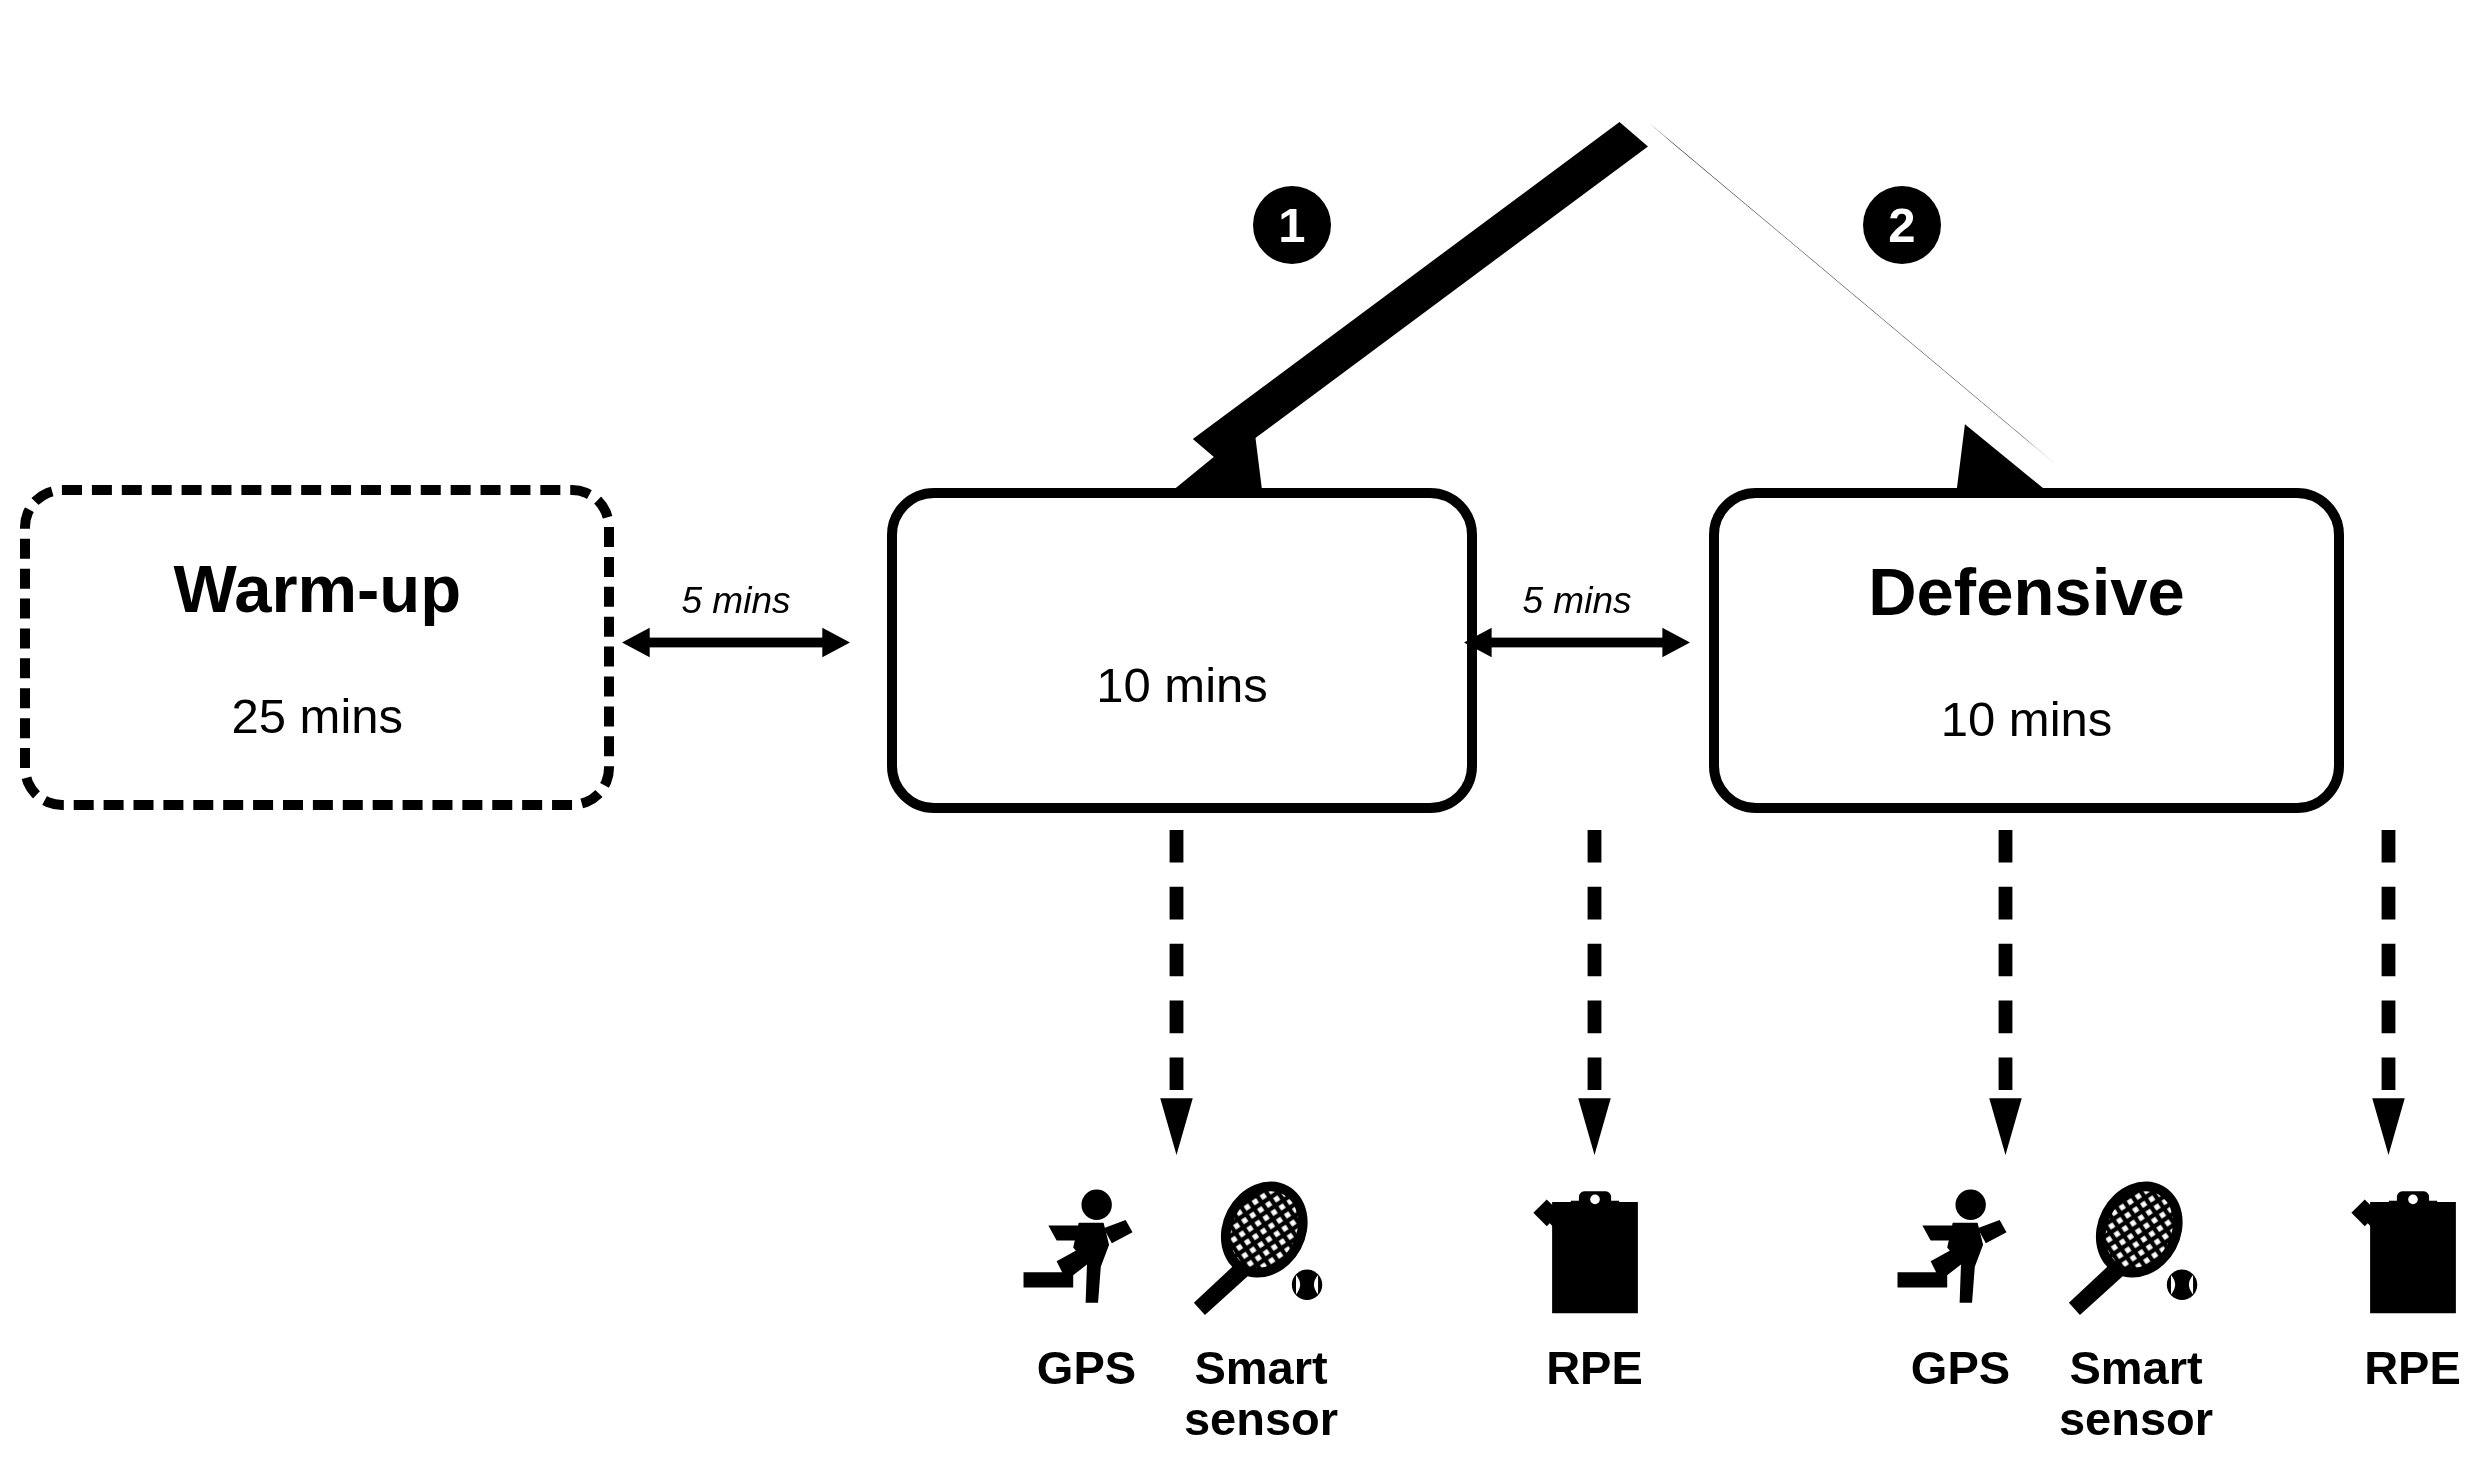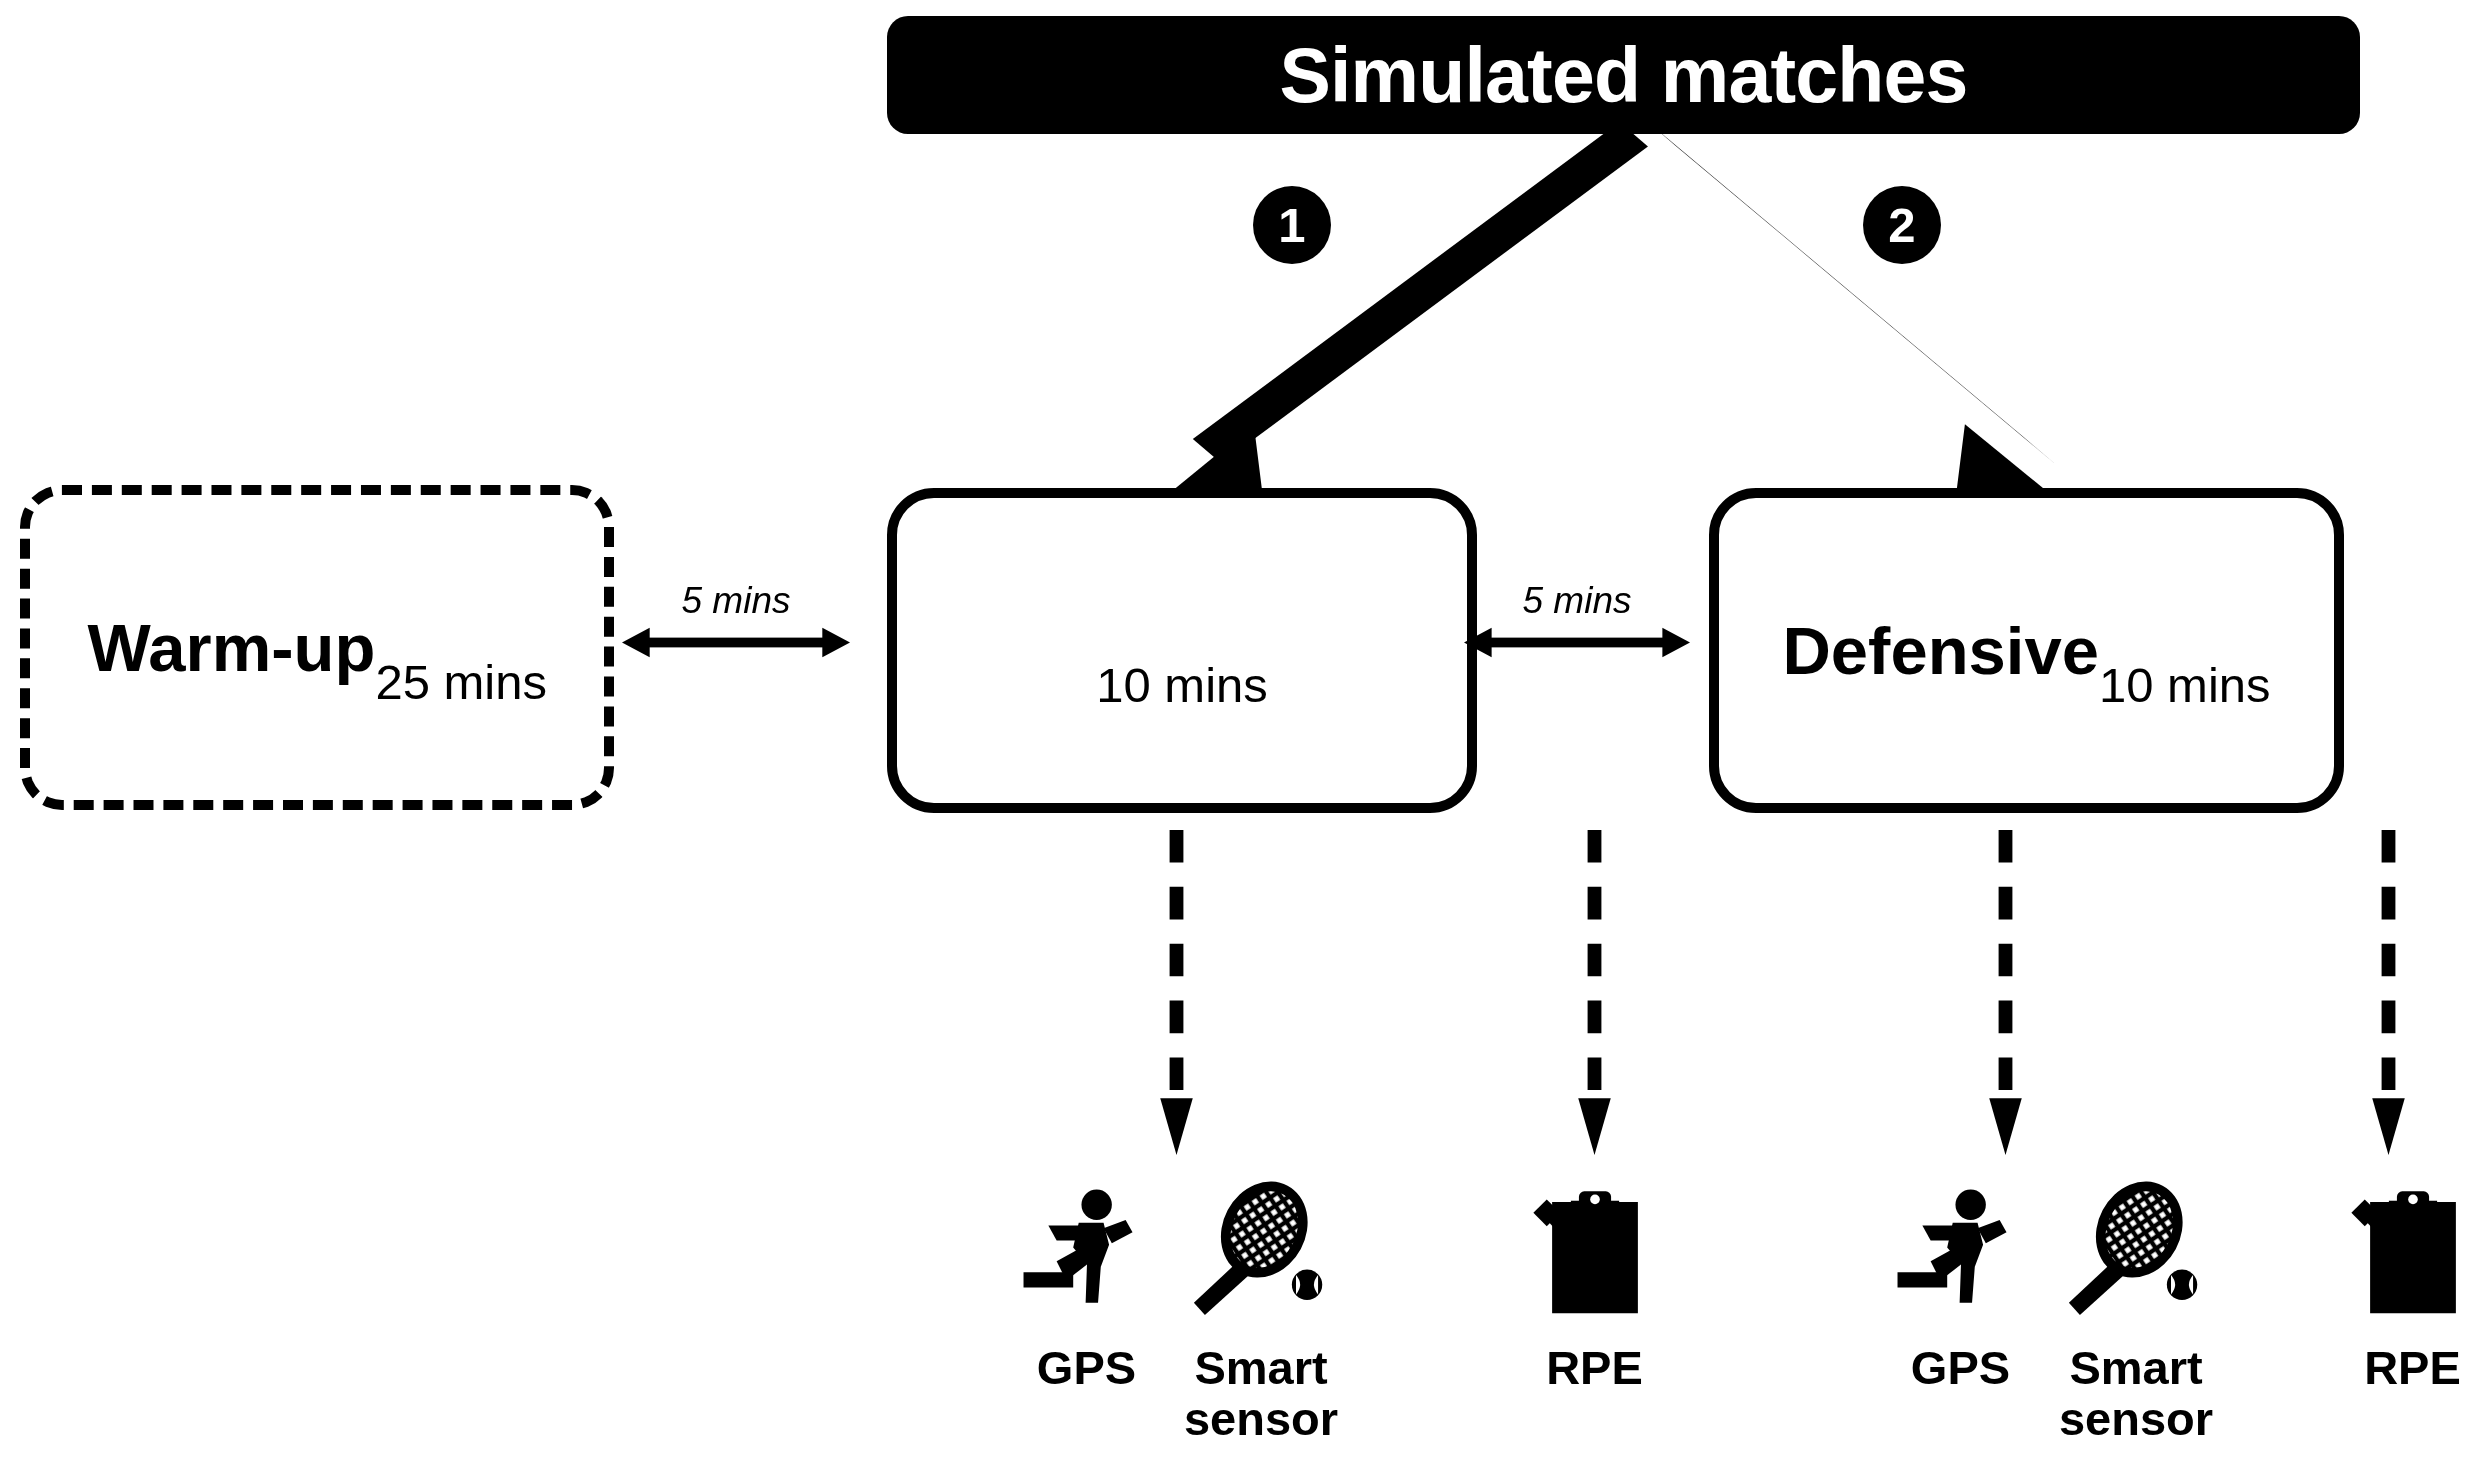--- a/index.html
+++ b/index.html
@@ -26,21 +26,21 @@
   .badge{
     width:78px;height:78px;border-radius:50%;background:#000000;
     display:flex;align-items:center;justify-content:center;
   }
   .badge span{color:#ffffff;font-weight:bold;font-size:49px;line-height:1;}
   #badge-1{left:1253px;top:186px;}
   #badge-2{left:1863px;top:186px;}
 
   
   .stage-box{
-    box-sizing:border-box;display:flex;flex-direction:row;
+    box-sizing:border-box;display:flex;flex-direction:column;
     align-items:center;justify-content:center;background:#ffffff;
   }
   .stage-box .name{font-weight:bold;font-size:67px;line-height:1;}
   .stage-box .dur{font-size:49px;line-height:1;margin-top:70px;}
 
   #box-warmup{
     left:20.3px;top:485px;width:594px;height:325px;
     border:10.6px dashed #000000;border-radius:42px;
   }
   #box-offensive{
@@ -85,23 +85,20 @@
   #m-sensor-2{left:2014px;top:1184px;width:244px;}
   #m-rpe-2{left:2315px;top:1184px;width:195px;}
 
   svg{display:block;overflow:visible;}
 </style>
 </head>
 <body>
 
 <div id="canvas">
 
-  <div class="abs" id="title-banner">
-    <div class="t">Simulated matches</div>
-  </div>
 
   <div class="abs" id="diag-arrows">
     <svg width="1058" height="382" viewBox="0 0 1300 470">
       <g fill="#000000">
 
         <path d="M 690 0 L 725 30 L 200 420 L 165 390 Z"></path>
         <path d="M 120 470 L 240 372 L 250 452 Z"></path>
 
         <path d="M 760 0 L 795 30 L 1260 420 L 1225 390 Z" transform="translate(-35,0)"></path>
         <path d="M 1270 470 L 1150 372 L 1140 452 Z" transform="translate(-35,0)"></path>

